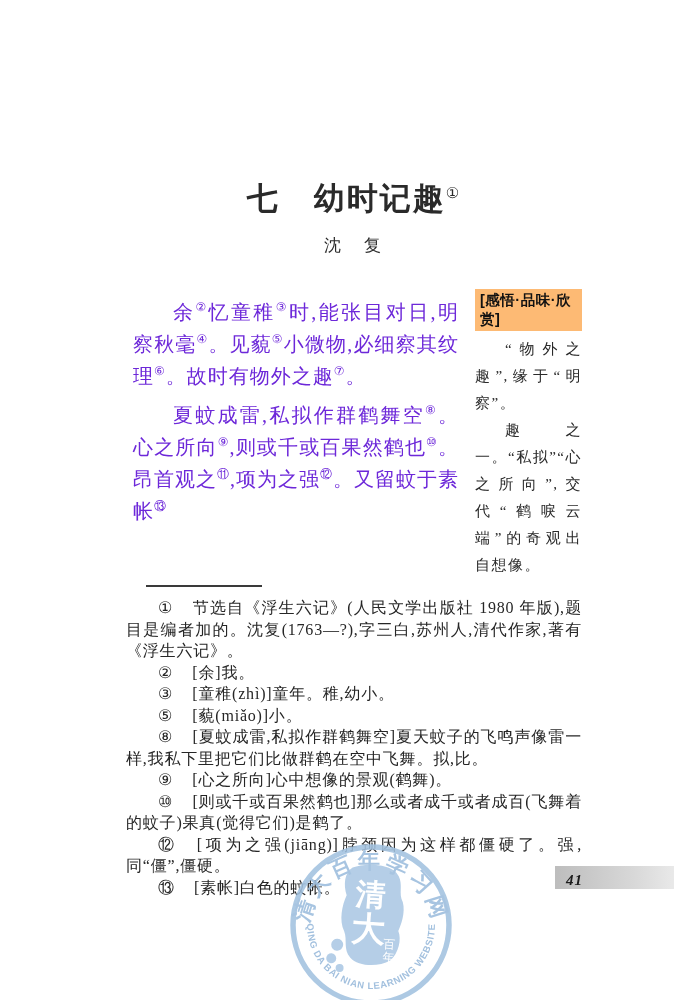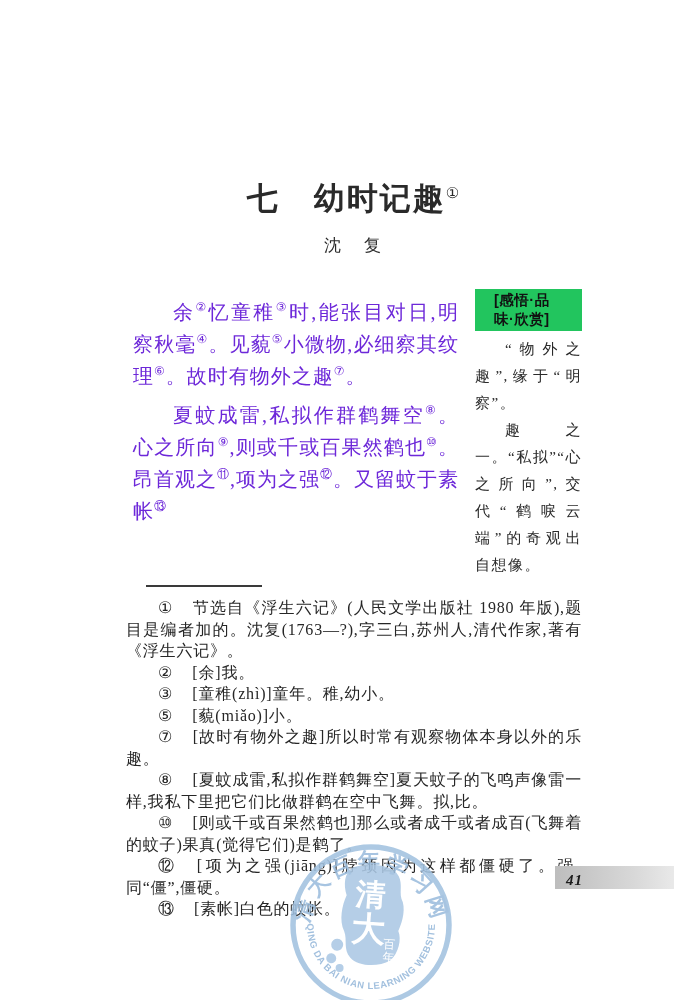--- a/index.html
+++ b/index.html
@@ -34,24 +34,24 @@
   .main-column p{
     margin:7px;
     font-size:20px;line-height:32px;
     text-align:justify;text-justify:inter-ideograph;
     text-indent:2em;letter-spacing:1px;color:#6d28d9;
   }
   .main-column sup{font-size:12px;line-height:0;}
   .sidebar{flex:1 1 auto;margin-left:9px;}
   .sidebar-header{
     display:inline-block;
-    background:#22c55e;
+    background:#fdba74;
     font-family:"Liberation Sans","DejaVu Sans",sans-serif;
     font-size:14.5px;font-weight:bold;color:#111;
-    padding:2px 19px;letter-spacing:0.5px;
+    padding:2px 5px;letter-spacing:0.5px;
     margin-bottom:5px;
   }
   .sidebar p{
     margin:0;
     font-size:15px;line-height:27px;
     text-indent:2em;letter-spacing:1.5px;
     color:#2a2a2a;
     text-align:justify;text-justify:inter-ideograph;
   }
   
@@ -117,24 +117,24 @@
     <p><span class="footnote-number">①</span><span>节选自《浮生六记》(人民文学出版社 1980 年版),题目是编者加的。沈复(1763—?),字三白,苏州人,清代作家,著有《浮生六记》。</span></p>
 
     <p><span class="footnote-number">②</span><span>[余]我。</span></p>
 
     <p><span class="footnote-number">③</span><span>[童稚(zhì)]童年。稚,幼小。</span></p>
 
 
     <p><span class="footnote-number">⑤</span><span>[藐(miǎo)]小。</span></p>
 
 
-    <p><span class="footnote-number">⑦</span><span>[故时有物外之趣]所以时常有观察物体本身以外的乐趣。</span></p>
 
     <p><span class="footnote-number">⑧</span><span>[夏蚊成雷,私拟作群鹤舞空]夏天蚊子的飞鸣声像雷一样,我私下里把它们比做群鹤在空中飞舞。拟,比。</span></p>
 
+    <p><span class="footnote-number">⑨</span><span>[心之所向]心中想像的景观(鹤舞)。</span></p>
 
     <p><span class="footnote-number">⑩</span><span>[则或千或百果然鹤也]那么或者成千或者成百(飞舞着的蚊子)果真(觉得它们)是鹤了。</span></p>
 
 
     <p><span class="footnote-number">⑫</span><span>[项为之强(jiāng)]脖颈因为这样都僵硬了。强,同“僵”,僵硬。</span></p>
 
     <p><span class="footnote-number">⑬</span><span>[素帐]白色的蚊帐。</span></p>
   </div>
 
   <div class="page-bar">

